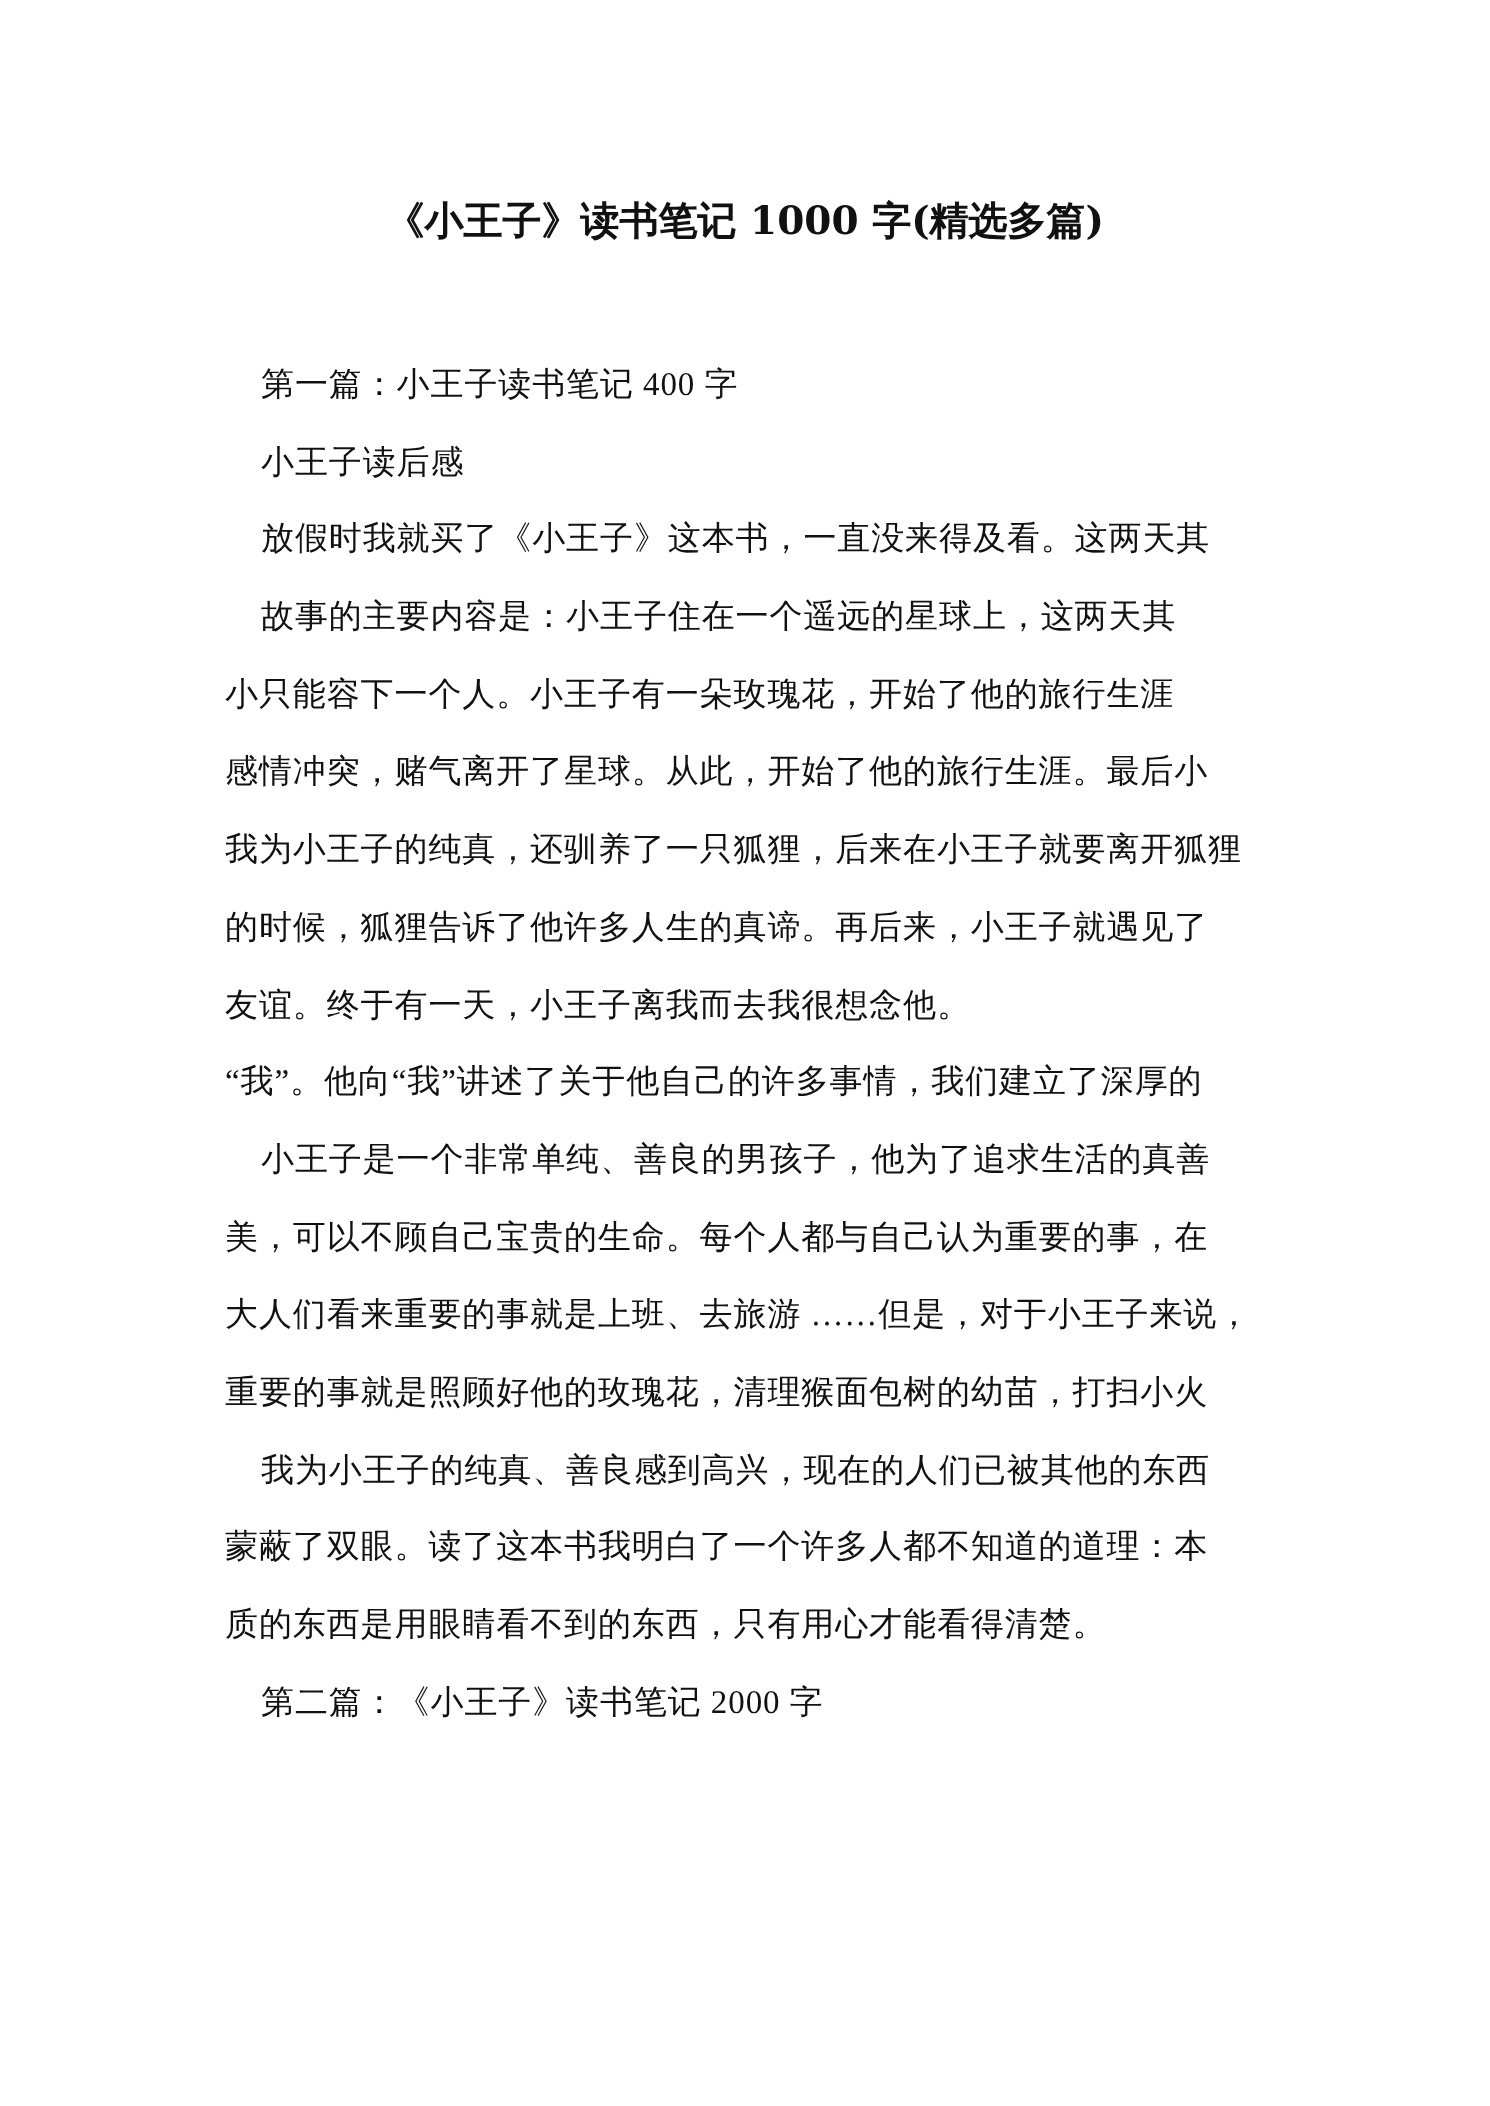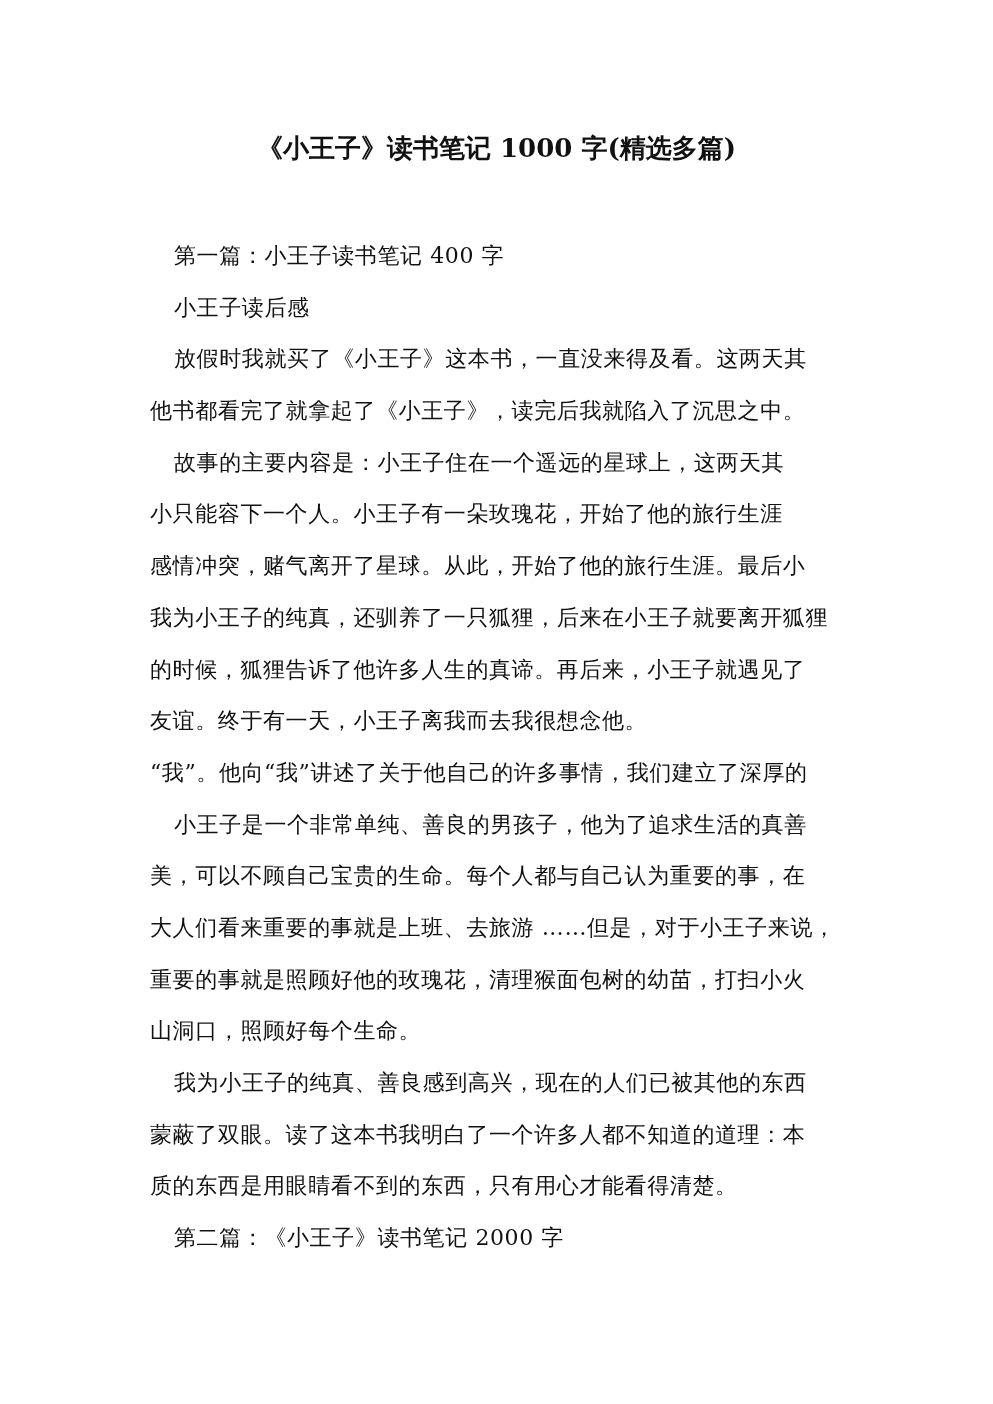--- a/index.html
+++ b/index.html
@@ -40,46 +40,45 @@
       left: 150px;
       width: 690px;
       font-size: 22px;
       line-height: 51.7px;
     }
     .line {
       display: block;
       white-space: nowrap;
       height: 51.7px;
       letter-spacing: 0.6px;
+      font-family: Liberation Serif, serif;
     }
     .indent {
       padding-left: 24px;
     }
   </style>
 </head>
 <body>
 
 <div class="page">
   <div class="doc-title">《小王子》读书笔记 1000 字(精选多篇)</div>
 
   <div class="body">
     <span class="line indent">第一篇：小王子读书笔记 400 字</span>
     <span class="line indent">小王子读后感</span>
     <span class="line indent">放假时我就买了《小王子》这本书，一直没来得及看。这两天其</span>
-    <span class="line">他书都看完了就拿起了《小王子》，读完后我就陷入了沉思之中。</span>
     <span class="line indent">故事的主要内容是：小王子住在一个遥远的星球上，这两天其</span>
     <span class="line">小只能容下一个人。小王子有一朵玫瑰花，开始了他的旅行生涯</span>
     <span class="line">感情冲突，赌气离开了星球。从此，开始了他的旅行生涯。最后小</span>
     <span class="line">我为小王子的纯真，还驯养了一只狐狸，后来在小王子就要离开狐狸</span>
     <span class="line">的时候，狐狸告诉了他许多人生的真谛。再后来，小王子就遇见了</span>
     <span class="line">友谊。终于有一天，小王子离我而去我很想念他。</span>
     <span class="line">“我”。他向“我”讲述了关于他自己的许多事情，我们建立了深厚的</span>
     <span class="line indent">小王子是一个非常单纯、善良的男孩子，他为了追求生活的真善</span>
     <span class="line">美，可以不顾自己宝贵的生命。每个人都与自己认为重要的事，在</span>
     <span class="line">大人们看来重要的事就是上班、去旅游 ……但是，对于小王子来说，</span>
     <span class="line">重要的事就是照顾好他的玫瑰花，清理猴面包树的幼苗，打扫小火</span>
-    <span class="line">山洞口，照顾好每个生命。</span>
     <span class="line indent">我为小王子的纯真、善良感到高兴，现在的人们已被其他的东西</span>
     <span class="line">蒙蔽了双眼。读了这本书我明白了一个许多人都不知道的道理：本</span>
     <span class="line">质的东西是用眼睛看不到的东西，只有用心才能看得清楚。</span>
     <span class="line indent">第二篇：《小王子》读书笔记 2000 字</span>
   </div>
 </div>
 
 </body></html>

